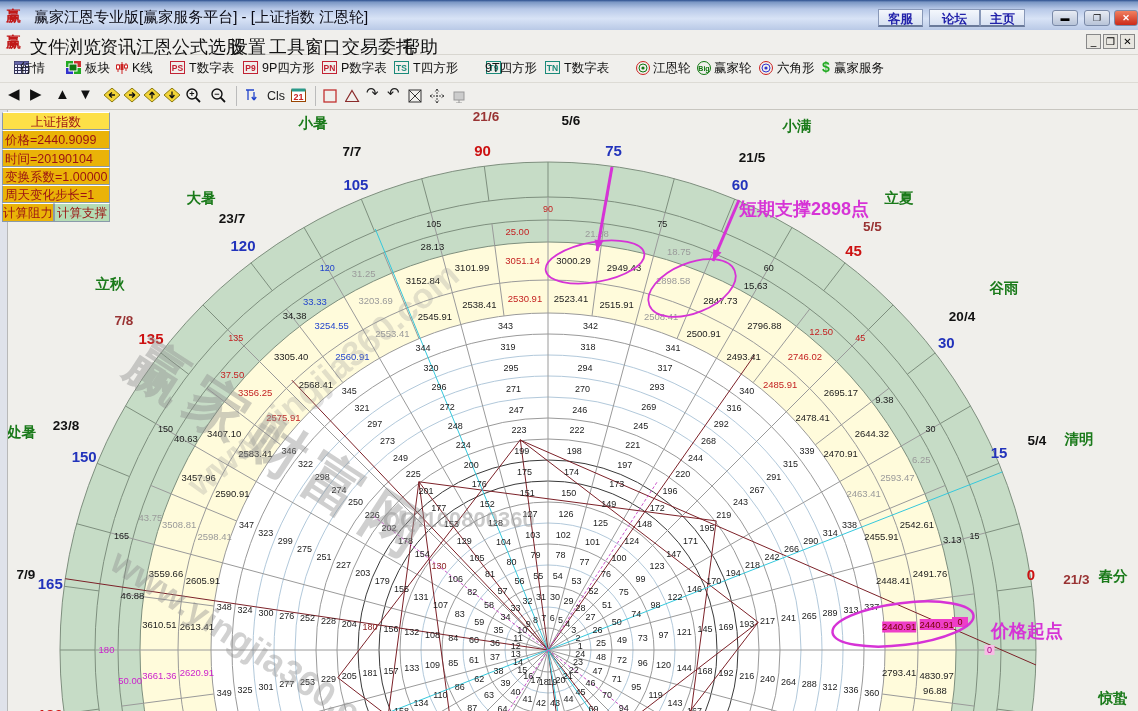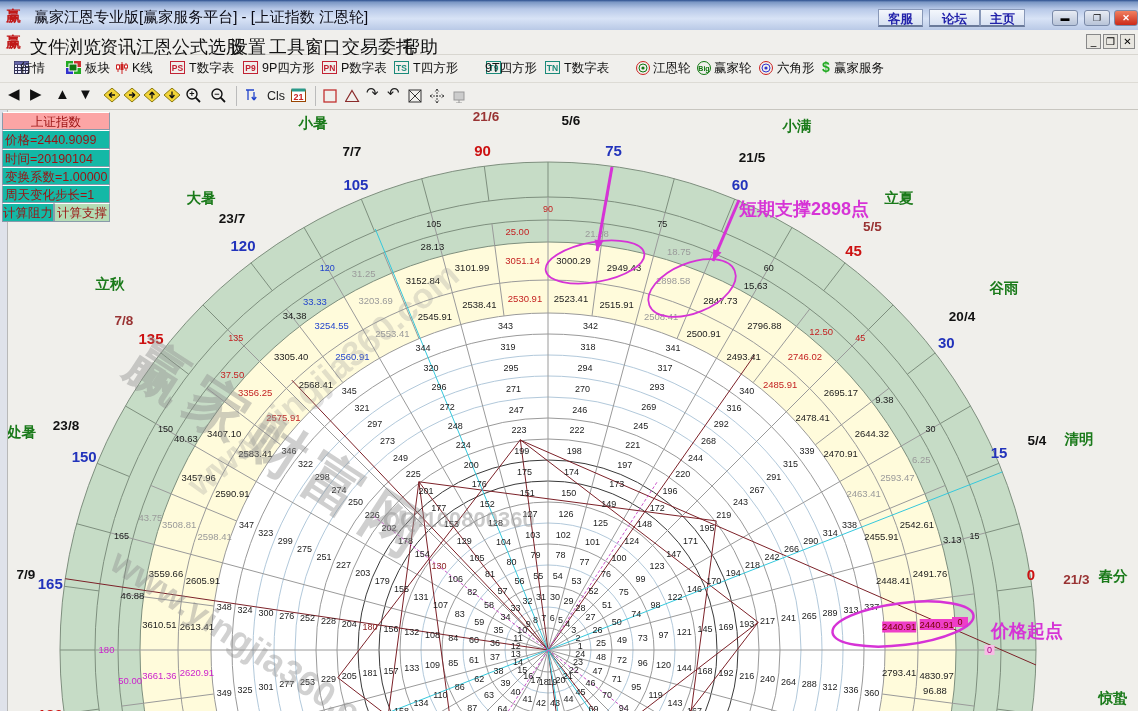--- a/index.html
+++ b/index.html
@@ -9,21 +9,21 @@
 .logo{color:#c01818;font-weight:bold;font-family:"Liberation Serif",serif;font-size:15px}
 .tbtn{top:9px;height:18px;padding:1px 8px 0 8px;font-size:12.5px;color:#2222aa;font-weight:bold;background:linear-gradient(180deg,#f4f7fc,#d7e1f2);border:1px solid #8898b8;border-bottom:2px solid #6a7a9a;text-align:center}
 .winbtn{top:10px;width:26px;height:16px;border:1px solid #7a8aa8;border-radius:3px;font-size:9px;text-align:center;line-height:14px}
 .menubar{left:0;top:30px;width:1138px;height:25px;background:#f0efec;border-bottom:1px solid #d8d6d0}
 .menubar span.mi{position:absolute;top:5px;font-size:18px;color:#111}
 .toolbar1{left:0;top:55px;width:1138px;height:28px;background:#f0efec;border-bottom:1px solid #dddbd5}
 .toolbar2{left:0;top:83px;width:1138px;height:27px;background:#f0efec;border-bottom:1px solid #c8c6c0}
 .ti{position:absolute;top:5px;font-size:12.5px;color:#111}
 .badge{position:absolute;top:6px;width:15px;height:13px;border:1px solid;font-size:8.5px;font-weight:bold;text-align:center;line-height:12px}
 .panel{left:2px;top:112px;width:108px;font-size:12.5px;color:#9b1313}
-.prow{border:1px solid #8a9aaa;border-top:1px solid #fff;height:18.3px;padding:1px 2px 0 2px;background:#14b8a6;white-space:nowrap;overflow:hidden}
+.prow{border:1px solid #8a9aaa;border-top:1px solid #fff;height:18.3px;padding:1px 2px 0 2px;background:#eab308;white-space:nowrap;overflow:hidden}
 </style></head>
 <body>
 <div class="abs titlebar">
  <span class="abs logo" style="left:6px;top:7px">赢</span>
  <span class="abs titletxt">赢家江恩专业版[赢家服务平台] - [上证指数 江恩轮]</span>
  <div class="abs tbtn" style="left:878px;width:45px">客服</div>
  <div class="abs tbtn" style="left:929px;width:51px">论坛</div>
  <div class="abs tbtn" style="left:980px;width:45px">主页</div>
  <div class="abs winbtn" style="left:1052px;background:linear-gradient(180deg,#e8ecf4,#b8c4d8)"><span style="font-weight:bold">▬</span></div>
  <div class="abs winbtn" style="left:1084px;background:linear-gradient(180deg,#e8ecf4,#b8c4d8)">❐</div>
@@ -685,21 +685,21 @@
     <line x1="612.0" y1="167.0" x2="597.0" y2="251.0" stroke="#d633d6" stroke-width="3"></line>
     <polygon points="597.0,251.0 594.5,239.4 603.4,241.0" fill="#d633d6"></polygon>
     <line x1="739.0" y1="200.0" x2="713.0" y2="261.0" stroke="#d633d6" stroke-width="3"></line>
     <polygon points="713.0,261.0 713.2,249.1 721.5,252.6" fill="#d633d6"></polygon>
     <text x="739.0" y="215.0" font-size="18" fill="#d633d6" font-weight="bold" text-anchor="start" font-family="&quot;Liberation Sans&quot;, sans-serif">短期支撑2898点</text>
     <text x="991.0" y="637.0" font-size="18" fill="#d633d6" font-weight="bold" text-anchor="start" font-family="&quot;Liberation Sans&quot;, sans-serif">价格起点</text>
     <rect x="0" y="110" width="7" height="601" fill="#dfe2ea"></rect>
     <line x1="7.5" y1="110.0" x2="7.5" y2="711.0" stroke="#b8b8b8" stroke-width="1"></line>
   </svg>
 <div class="abs panel">
- <div class="prow" style="background:#fca5a5;text-align:center">上证指数</div>
+ <div class="prow" style="background:#fde047;text-align:center">上证指数</div>
  <div class="prow">价格=2440.9099</div>
  <div class="prow">时间=20190104</div>
  <div class="prow">变换系数=1.00000</div>
  <div class="prow">周天变化步长=1</div>
  <div style="display:flex">
   <div class="prow" style="width:52px;text-align:center;padding-left:0;padding-right:0">计算阻力</div>
   <div class="prow" style="width:56px;background:#b4dcb4;text-align:center;padding-left:0;padding-right:0">计算支撑</div>
  </div>
 </div>
 </body></html>

